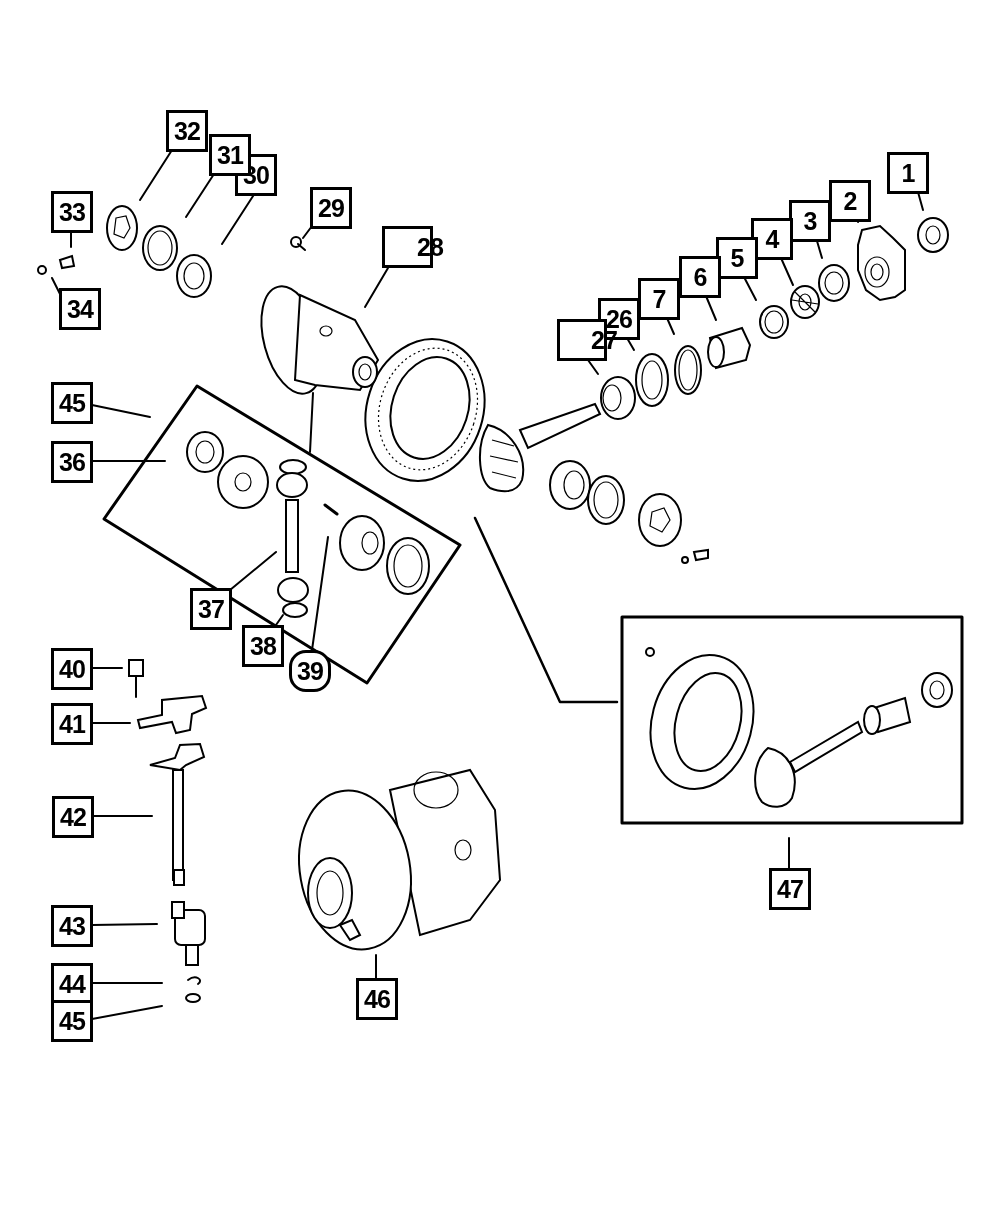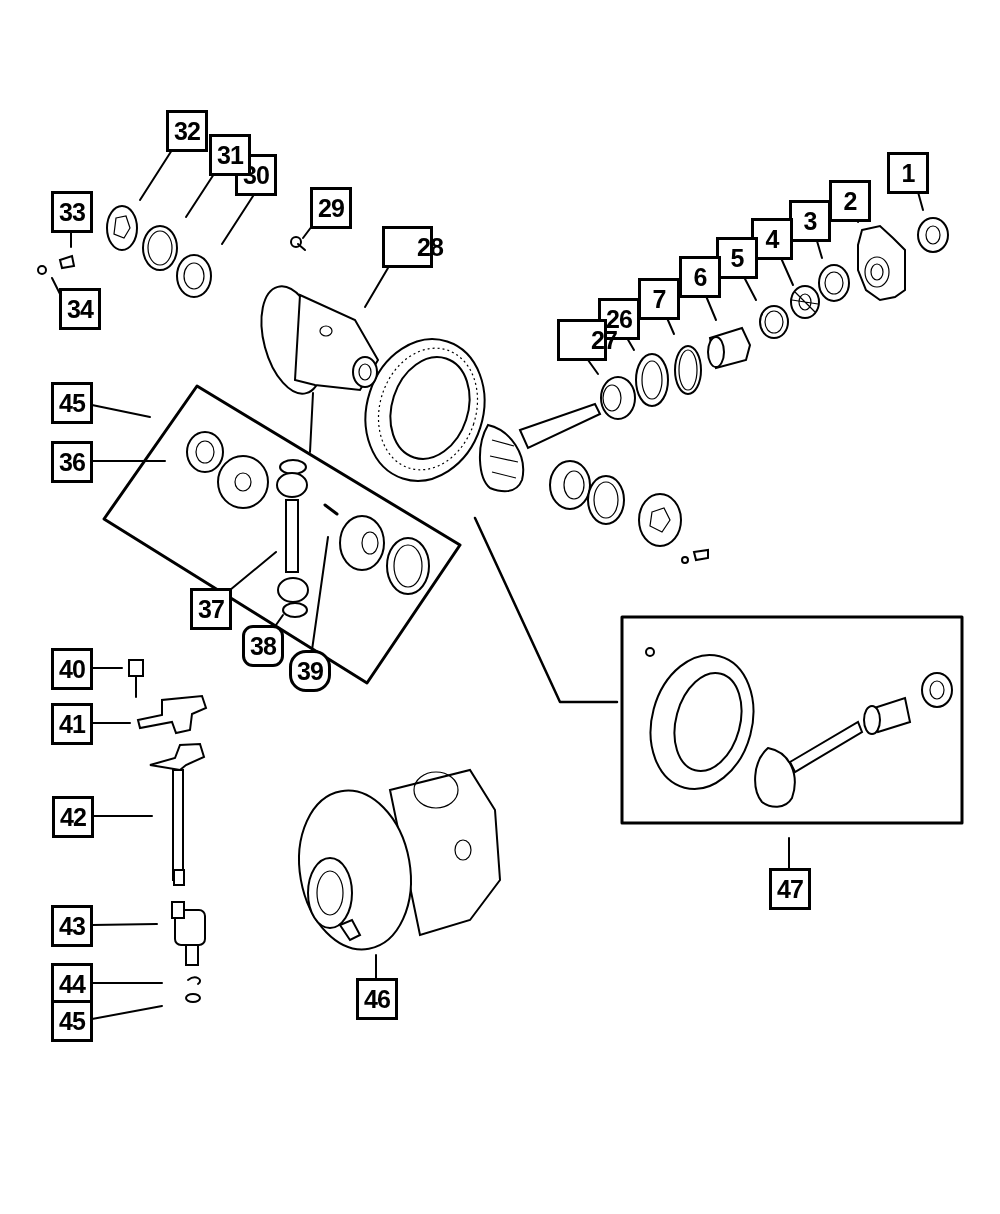--- a/index.html
+++ b/index.html
@@ -229,21 +229,21 @@
   <div class="callout" style="left:382px;top:226px;padding-left:45px;">28</div>
   <div class="callout" style="left:310px;top:187px;">29</div>
   <div class="callout" style="left:235px;top:154px;">30</div>
   <div class="callout" style="left:209px;top:134px;">31</div>
   <div class="callout" style="left:166px;top:110px;">32</div>
   <div class="callout" style="left:51px;top:191px;">33</div>
   <div class="callout" style="left:51px;top:288px;margin-left:8px;">34</div>
   <div class="callout" style="left:51px;top:382px;">45</div>
   <div class="callout" style="left:51px;top:441px;">36</div>
   <div class="callout" style="left:190px;top:588px;">37</div>
-  <div class="callout" style="left:242px;top:625px;border-radius:11px;">38</div>
+  <div class="callout" style="left:242px;top:625px;">38</div>
   <div class="callout" style="left:289px;top:650px;border-radius:17px;">39</div>
   <div class="callout" style="left:51px;top:648px;">40</div>
   <div class="callout" style="left:51px;top:703px;">41</div>
   <div class="callout" style="left:52px;top:796px;">42</div>
   <div class="callout" style="left:51px;top:905px;">43</div>
   <div class="callout" style="left:51px;top:963px;">44</div>
   <div class="callout" style="left:51px;top:1000px;">45</div>
   <div class="callout" style="left:356px;top:978px;">46</div>
   <div class="callout" style="left:769px;top:868px;">47</div>
 

